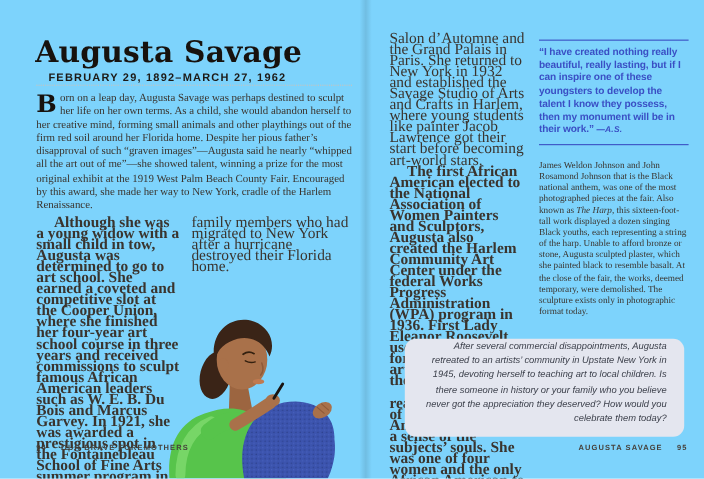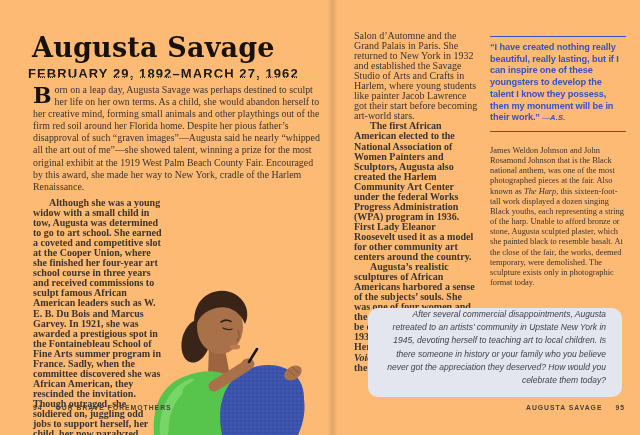--- a/index.html
+++ b/index.html
@@ -1,57 +1,57 @@
 <!DOCTYPE html>
 <html style="--quote-blue: #3a4fc4; --callout-bg: #e4e6ef; --skin: #a9714a; --hair: #3a2417; --sweater-green: #57c44b; --clay-blue: #3c54ae;"><head>
 <meta charset="utf-8">
 <style>
   * { margin:0; padding:0; box-sizing:border-box; }
   html,body { width:640px; height:435px; }
   body {
     position:relative; overflow:hidden; background:#ffffff;
     font-family:"Liberation Serif", serif; color:#38332e;
   }
-  .spread { position:absolute; inset:0; background:#fdba74; }
+  .spread { position:absolute; inset:0; background:#7dd3fc; }
   .gutter {
     position:absolute; left:327px; top:0; width:11px; height:435px;
     background:linear-gradient(90deg, rgba(0,0,0,0) 0%, rgba(0,0,0,0.10) 50%, rgba(0,0,0,0) 100%);
   }
 
   
   .title {
     position:absolute; left:32px; top:33px; width:300px;
     font-family:"DejaVu Serif", serif; font-weight:700;
     font-size:27px; letter-spacing:.2px; color:#17120e; line-height:30px;
   }
   .dates {
-    position:absolute; left:28px; top:66px;
+    position:absolute; left:44px; top:66px;
     font-family:"Liberation Sans", sans-serif; font-weight:700;
-    font-size:13px; letter-spacing:1.1px; color:#1d1915;
+    font-size:10px; letter-spacing:1.1px; color:#1d1915;
   }
   .dotted-rule {
     position:absolute; left:33px; top:77px; width:287px; height:0;
     border-top:1.6px dotted #c8c3bd;
   }
   .intro {
     position:absolute; left:33px; top:84px; width:288px;
     font-size:9.9px; line-height:12.1px; color:#3a342e;
   }
   .dropcap {
     float:left; font-family:"DejaVu Serif", serif; font-weight:700;
     font-size:22px; line-height:20px; padding:1px 3px 0 0; color:#17120e;
   }
   .cols {
     position:absolute; left:33px; top:198px; width:287px;
     display:flex; gap:11px;justify-content:flex-end;
   }
   .colA { width:130px; }
   .colB { width:146px; }
   .cols p, .rcol p {
-    font-size:10px; line-height:10.05px; color:#3a342e; text-align:left;
+    font-size:14px; line-height:10.05px; color:#3a342e; text-align:left;
   }
   .indent { text-indent:16px;font-weight:bold; }
   .it { font-style:italic; }
 
   .footer {
     position:absolute; top:404px;
     font-family:"Liberation Sans", sans-serif; font-weight:700;
     font-size:6.8px; letter-spacing:1px; color:#46413b;
     display:flex; gap:13px; align-items:baseline;
   }
@@ -95,20 +95,21 @@
   <div class="dates">FEBRUARY 29, 1892–MARCH 27, 1962</div>
   <div class="dotted-rule"></div>
 
   <p class="intro"><span class="dropcap">B</span><span>orn on a leap day, Augusta Savage was perhaps destined to sculpt her life on her own terms. As a child, she would abandon herself to her creative mind, forming small animals and other playthings out of the firm red soil around her Florida home. Despite her pious father’s disapproval of such “graven images”—Augusta said he nearly “whipped all the art out of me”—she showed talent, winning a prize for the most original exhibit at the 1919 West Palm Beach County Fair. Encouraged by this award, she made her way to New York, cradle of the Harlem Renaissance.</span></p>
 
   <div class="cols">
     <div class="colA">
       <p class="indent">Although she was a young widow with a small child in tow, Augusta was determined to go to art school. She earned a coveted and competitive slot at the Cooper Union, where she finished her four-year art school course in three years and received commissions to sculpt famous African American leaders such as W. E. B. Du Bois and Marcus Garvey. In 1921, she was awarded a prestigious spot in the Fontainebleau School of Fine Arts summer program in France. Sadly, when the committee discovered she was African American, they rescinded the invitation. Though outraged, she soldiered on, juggling odd jobs to support herself, her child, her now paralyzed father, and other</p>
     </div>
     <div class="colB">
+      <p>family members who had migrated to New York after a hurricane destroyed their Florida home.</p>
     </div>
   </div>
 
   <svg class="illo" viewBox="0 0 173 155" role="img" aria-label="Augusta Savage sculpting a blue clay bust">
     <defs>
       <pattern id="speck" width="4" height="4" patternUnits="userSpaceOnUse">
         <rect width="4" height="4" fill="#3c54ae"></rect>
         <circle cx="1" cy="1" r="0.7" fill="#2e428f"></circle>
         <circle cx="3" cy="3" r="0.55" fill="#4a63c0"></circle>
       </pattern>

